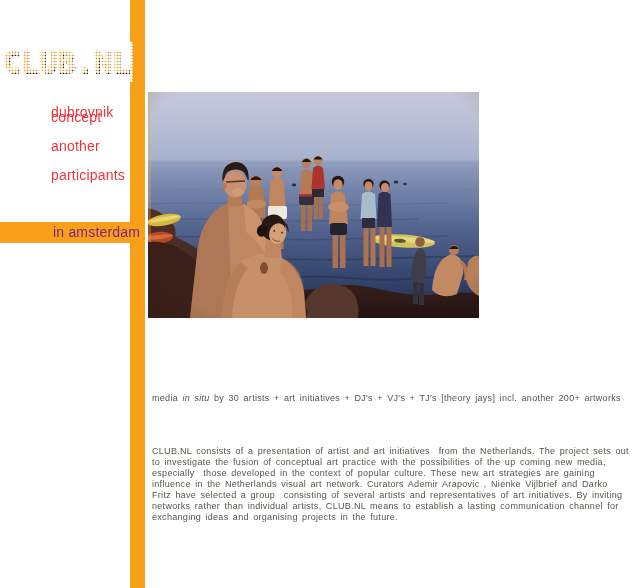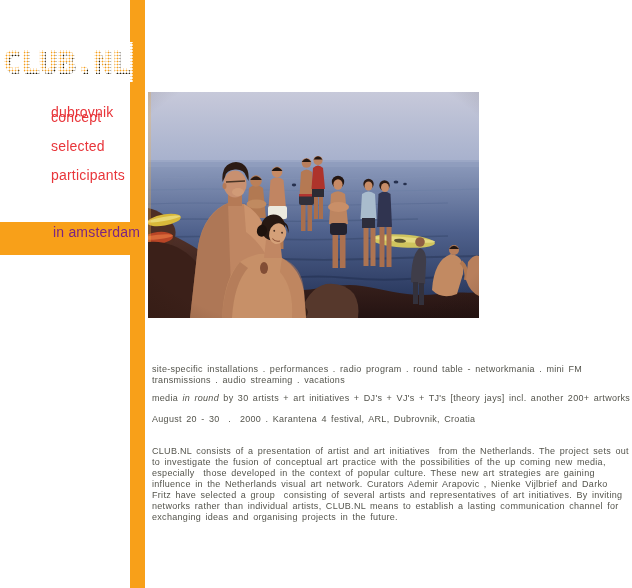--- a/index.html
+++ b/index.html
@@ -18,21 +18,21 @@
           background-image:radial-gradient(circle, rgba(255,255,255,0) 0.9px, #ffffff 1.05px);
           background-size:3px 3px; }
 
   .nav-link { position:absolute; left:51px; font-size:14px; letter-spacing:0.2px;
           color:#E8353A; cursor:pointer; }
   .nav-dubrovnik { top:80px;margin-top:24px; }
   .nav-concept { top:109px; }
   .nav-program { top:138px; }
   .nav-participants { top:167px; }
 
-  .band { position:absolute; left:0; top:222px; width:145px; height:33px; background:#F8A019; }
+  .band { position:absolute; left:0; top:222px; width:145px; height:21px; background:#F8A019; }
   .band-link { position:absolute; left:53px; top:2px; font-size:14px; letter-spacing:0.2px;
           color:#7B2483; cursor:pointer; }
 
   .photo { position:absolute; left:148px; top:92px; width:331px; height:226px; display:block; }
 
   .tx { position:absolute; left:152px; width:478px; color:#54544C; font-size:9px;
         line-height:11px; letter-spacing:0.3px; word-spacing:1.6px; }
   .t-caption { top:326px; }
   .t-program { top:364px; }
   .t-work { top:393px; white-space:nowrap; }
@@ -44,21 +44,21 @@
 <body>
 
 <div class="page">
 
   <div class="vbar"></div>
 
   <div class="logo">CLUB.NL</div>
 
   <div class="nav-link nav-dubrovnik">dubrovnik</div>
   <div class="nav-link nav-concept">concept</div>
-  <div class="nav-link nav-program">selected</div>
+  <div class="nav-link nav-program">another</div>
   <div class="nav-link nav-participants">participants</div>
 
   <div class="band">
     <div class="band-link">in amsterdam</div>
   </div>
 
   <svg class="photo" viewBox="0 0 331 226" xmlns="http://www.w3.org/2000/svg" preserveAspectRatio="none">
     <defs>
       <linearGradient id="g-sky" x1="0" y1="0" x2="0" y2="1">
         <stop offset="0" stop-color="#c7c9da"></stop>
@@ -221,21 +221,19 @@
       </g>
     </g>
 
     <rect x="0" y="0" width="3" height="150" fill="#f0b04a" opacity="0.3"></rect>
     <rect x="0" y="0" width="331" height="226" fill="url(#g-vig)"></rect>
   </svg>
 
   <div class="tx t-caption">
   </div>
 
-  <div class="tx t-program">site-specific installations . performances . radio program . round table - networkmania . mini FM transmissions . audio streaming . vacations</div>
-
-  <div class="tx t-work"><span>media </span><span class="em">in round</span><span> by 30 artists + art initiatives + DJ's + VJ's + TJ's [theory jays] incl. another 200+ artworks</span></div>
-
-  <div class="tx t-date">August 20 - 30  .  2000 . Karantena 4 festival, ARL, Dubrovnik, Croatia</div>
+
+  <div class="tx t-work"><span>media </span><span class="em">in situ</span><span> by 30 artists + art initiatives + DJ's + VJ's + TJ's [theory jays] incl. another 200+ artworks</span></div>
+
 
   <div class="tx t-desc">CLUB.NL consists of a presentation of artist and art initiatives  from the Netherlands. The project sets out to investigate the fusion of conceptual art practice with the possibilities of the up coming new media, especially  those developed in the context of popular culture. These new art strategies are gaining influence in the Netherlands visual art network. Curators Ademir Arapovic , Nienke Vijlbrief and Darko Fritz have selected a group  consisting of several artists and representatives of art initiatives. By inviting networks rather than individual artists, CLUB.NL means to establish a lasting communication channel for exchanging ideas and organising projects in the future.</div>
 
 </div>
 
 </body></html>

